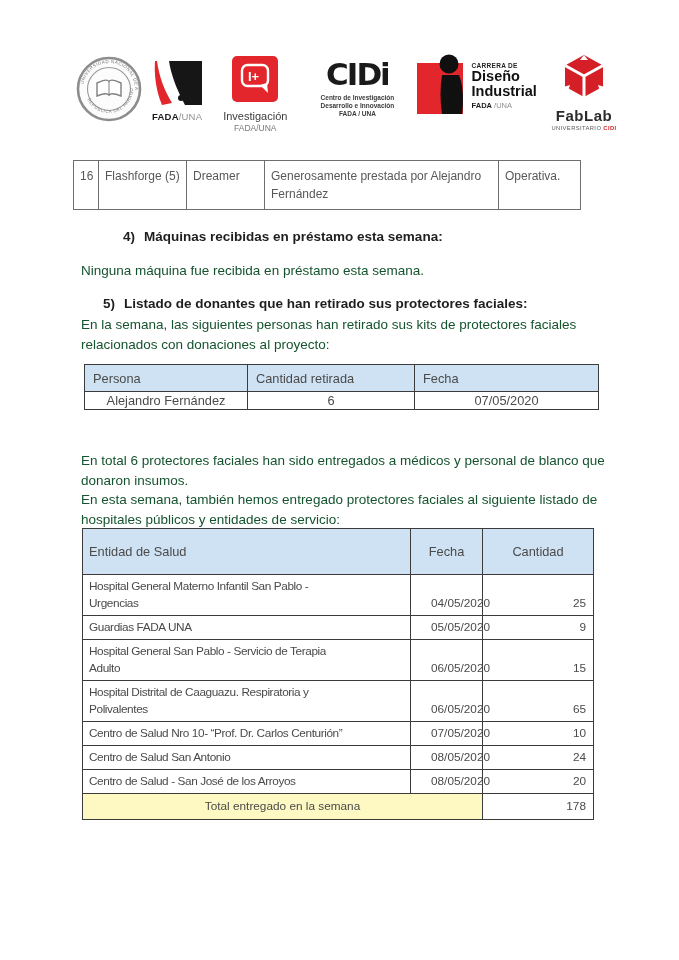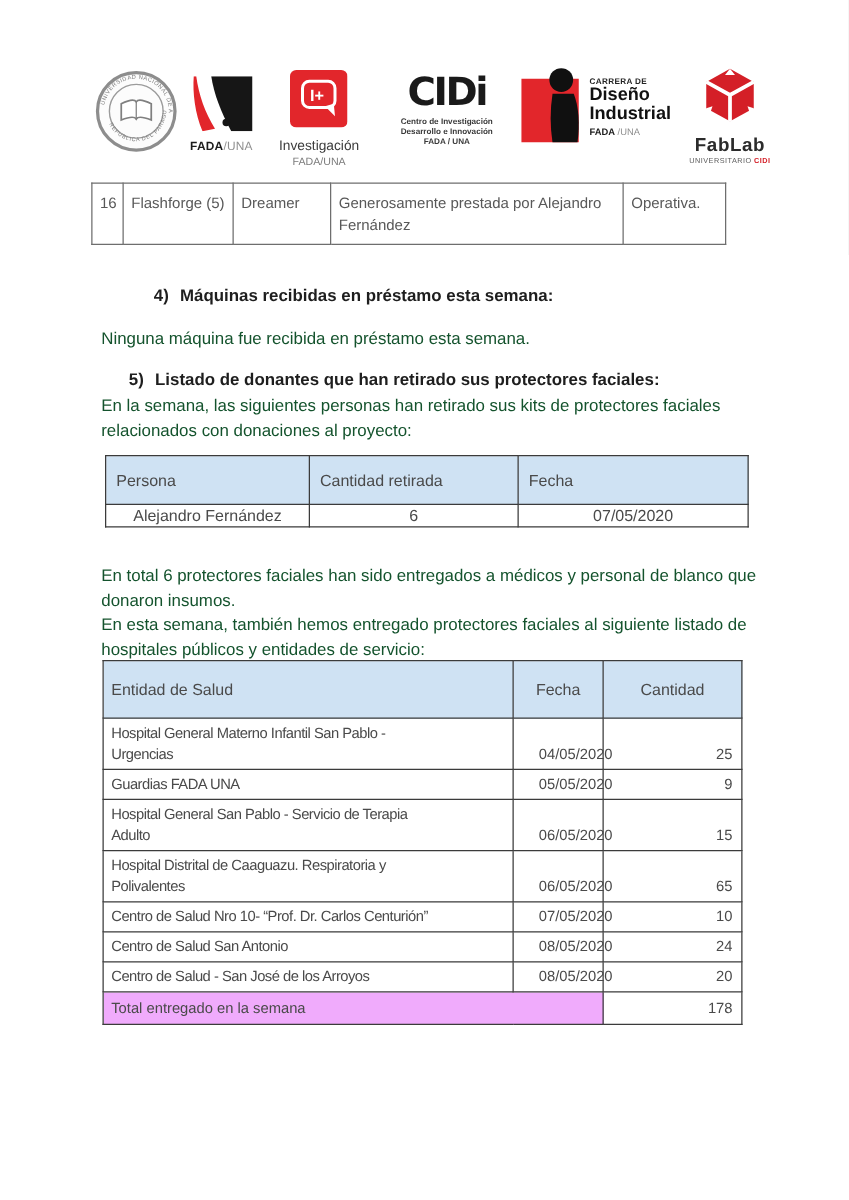--- a/index.html
+++ b/index.html
@@ -36,54 +36,54 @@
   .fablab-cap { font-size:5.8px; color:#5a5a5a; letter-spacing:0.4px; margin-top:1px; }
   .fablab-cap .red { color:#d41f27; font-weight:bold; }
 
   .logo-diseno { margin-top:4px; display:flex; gap:7px; text-align:left; }
   .diseno-text { margin-top:8px; }
   .diseno-kicker { font-size:6.5px; font-weight:bold; color:#242424; letter-spacing:0.3px; }
   .diseno-line { font-size:14.5px; font-weight:bold; color:#111; line-height:15px; }
   .diseno-brand { font-size:7.5px; margin-top:2px; }
 
   
-  .mach { position:absolute; top:146px; left:73px; width:507px;
+  .mach { position:absolute; top:160px; left:73px; width:507px;
           border-collapse:collapse; table-layout:fixed; font-size:12px; color:#585858; }
   .mach td { border:1px solid #6e6e6e; vertical-align:top; padding:6px 4px 6px 6px;
              line-height:18px; }
   .mach td.pre { white-space:pre-line; }
 
   
   .heading { position:absolute; left:103px; font-size:13.5px; font-weight:bold; color:#1e1e1e; }
   .heading .num { margin-right:9px; }
   .h4 { top:229px;margin-left:20px; } .h5 { top:296px; }
   .para { position:absolute; left:81px; width:540px; font-size:13.5px; line-height:19.5px; color:#14532d; }
   .pA { top:261px; } .pB { top:315px; } .pC { top:451px; }
 
   
   .donors { position:absolute; top:364px; left:84px; width:514px;
             border-collapse:collapse; table-layout:fixed; font-size:12.8px; color:#4a4a4a; }
   .donors th, .donors td { border:1.5px solid #3b3b3b; }
   .donors th { background:#cfe2f3; font-weight:normal; text-align:left;
-               padding:5px 8px; height:39px; }
+               padding:5px 8px; height:27px; }
   .donors td { text-align:center; height:18px; }
 
   
   .deliv { position:absolute; top:528px; left:82px; width:511px;
            border-collapse:collapse; table-layout:fixed; font-size:11.8px; color:#4a4a4a; }
   .deliv th, .deliv td { border:1.5px solid #3b3b3b; }
   .deliv th { background:#cfe2f3; font-weight:normal; height:46px; font-size:12.8px; text-align:center; }
   .deliv th.ent-h { text-align:left; padding-left:6px; }
   .deliv td { line-height:17px; }
   .deliv td.ent { padding:3px 16px 3px 6px; vertical-align:middle;
                   white-space:pre-line; letter-spacing:-0.4px; }
   .deliv td.dt { vertical-align:bottom; padding:3px 2px 3px 20px; }
   .deliv td.qt { vertical-align:bottom; text-align:right; padding:3px 7px 3px 2px; }
-  .deliv tr.total td.total-label { background:#f0abfc; padding:4px 6px; height:25px;
-                                   vertical-align:middle; }
+  .deliv tr.total td.total-label { background:#fef9c3; padding:4px 6px; height:25px;
+                                   vertical-align:middle;text-align:center; }
   .deliv tr.total td.qt { vertical-align:middle; }
 </style>
 </head>
 <body>
 
 <div class="page">
 
   <div class="logos">
 
     <div class="logo logo-seal">

